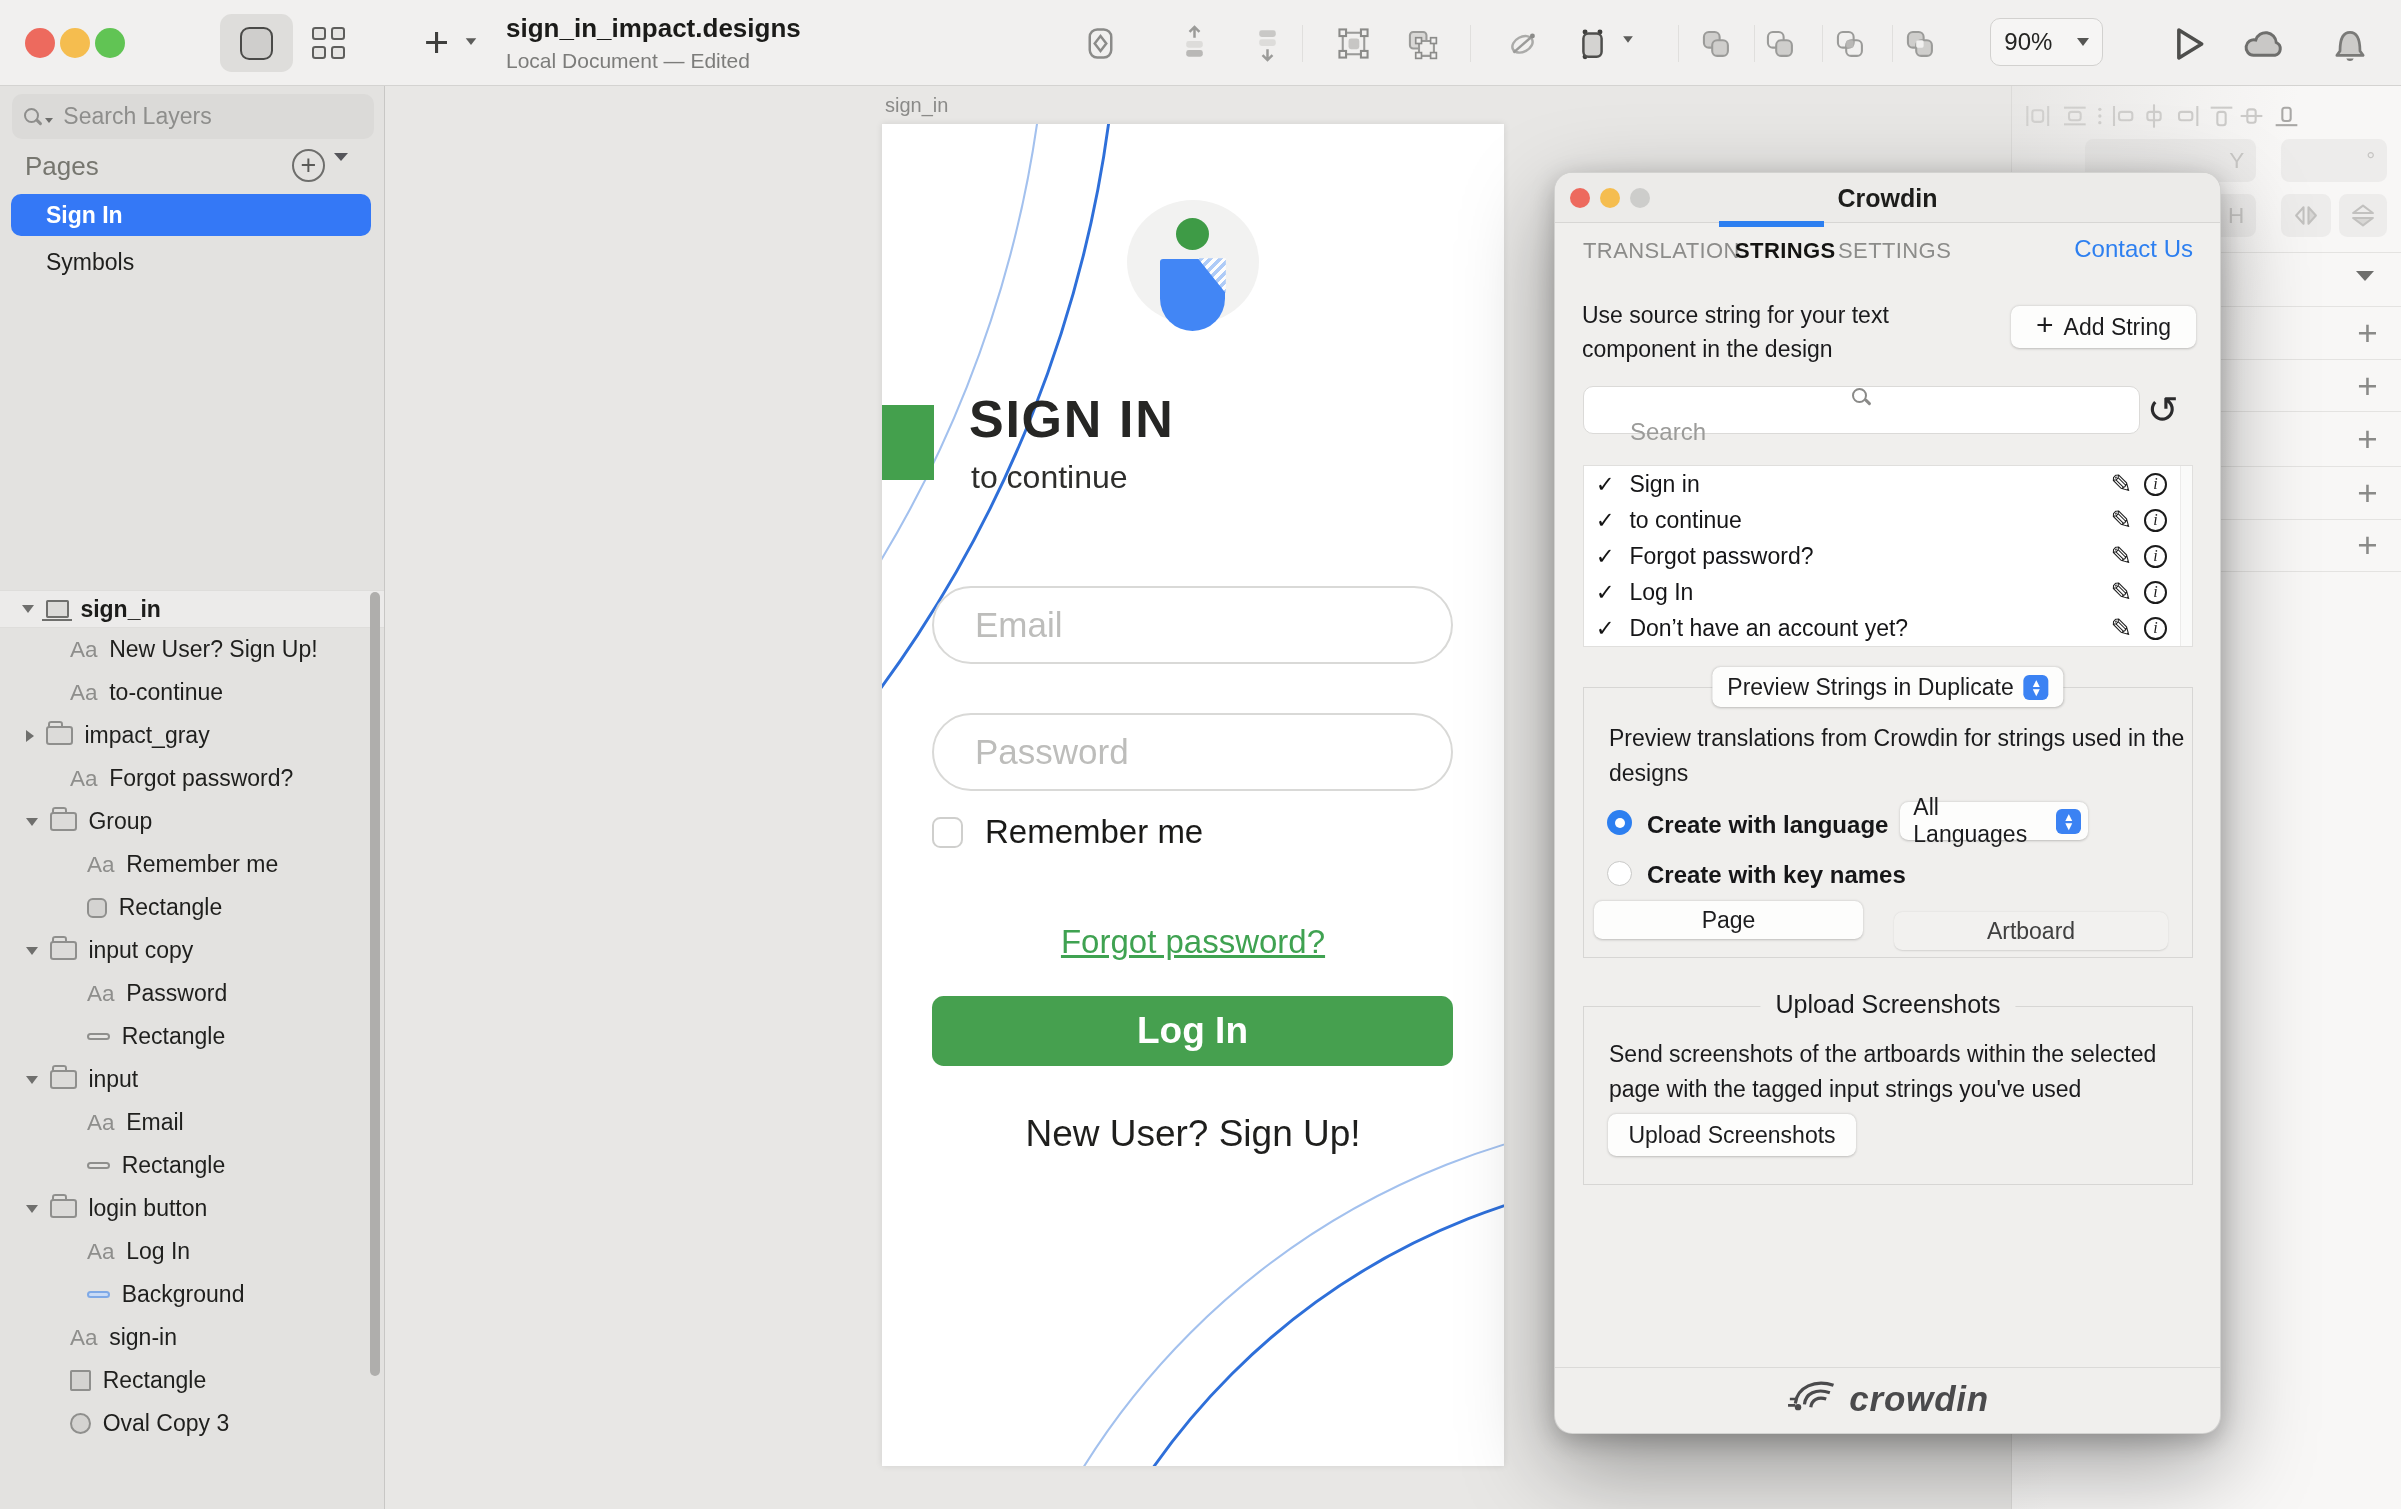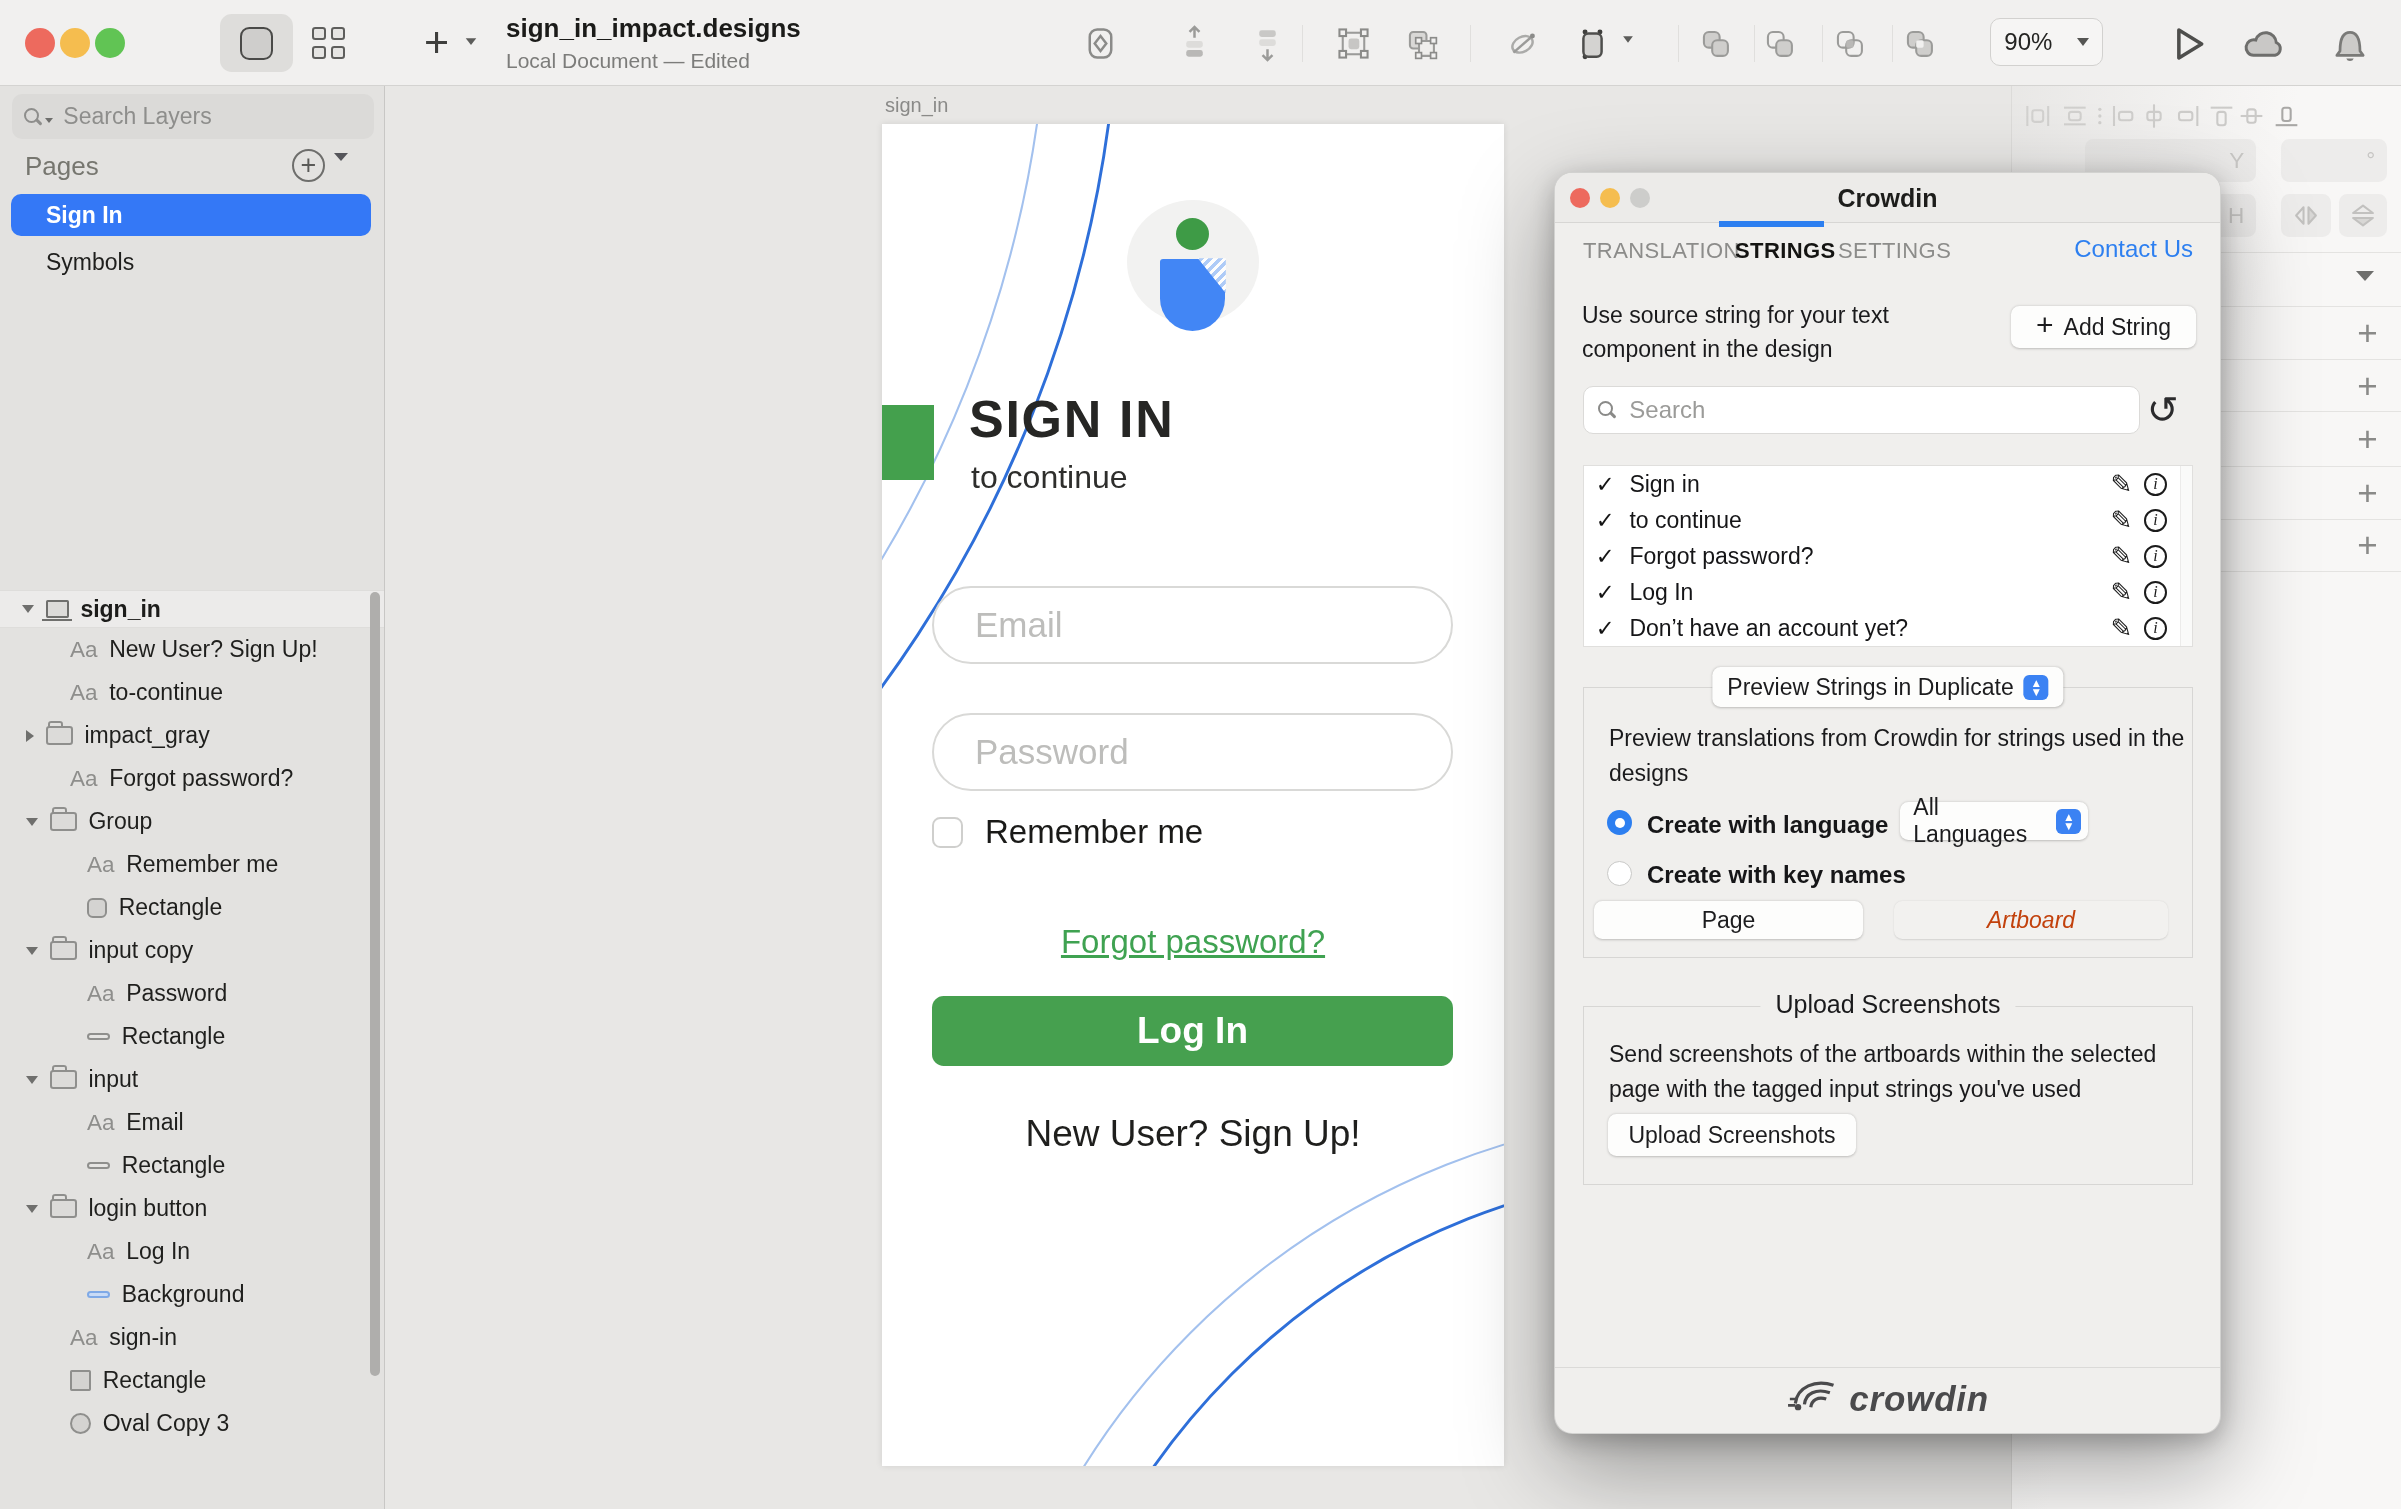--- a/index.html
+++ b/index.html
@@ -97,21 +97,21 @@
   #cw-titlebar .t{position:absolute;left:0;right:0;top:11px;text-align:center;font-size:25px;font-weight:bold;color:#1D1D1B;}
   .cwl{position:absolute;top:15px;width:20px;height:20px;border-radius:50%;}
   #cw-indicator{position:absolute;left:164px;top:48px;width:105px;height:5.8px;background:#2D7FF0;z-index:3;}
   .cw-tab{position:absolute;top:65px;font-size:22px;letter-spacing:0.4px;color:#8C8C8A;}
   .cw-tab.active{color:#141412;font-weight:bold;}
   #cw-contact{position:absolute;right:27px;top:62px;font-size:24px;color:#2D7FF0;}
   #cw-intro{position:absolute;left:27px;top:125px;width:384px;font-size:23px;line-height:34px;color:#1A1A1C;}
   .cbtn{background:#FDFDFC;border-radius:8.3px;box-shadow:0 0.8px 2.5px rgba(0,0,0,0.22);display:flex;align-items:center;justify-content:center;font-size:23px;color:#1C1C1E;}
   #cw-add{position:absolute;left:456px;top:133px;width:185px;height:42px;gap:10px;}
   #cw-add .pl{font-size:30px;font-weight:300;margin-top:-3.3px;}
-  #cw-search{position:absolute;left:28px;top:213px;width:557px;height:48px;background:#fff;border:0.8px solid #DBDAD8;border-radius:10px;display:flex;align-items:center;padding:0 13.3px;color:#8A8A88;gap:10px;}
+  #cw-search{position:absolute;left:28px;top:213px;width:557px;height:48px;background:#fff;border:0.8px solid #DBDAD8;border-radius:10px;display:flex;align-items:center;padding:0 13.3px;color:#8A8A88;gap:10px;flex-direction:column;}
   #cw-search input{border:none;outline:none;font-size:24px;color:#333;background:transparent;width:467px;font-family:inherit;}
   #cw-search input::placeholder{color:#9B9B99;}
   #cw-refresh{position:absolute;left:592px;top:215px;font-size:38px;color:#2B2B2D;transform:scaleX(-1);}
   #cw-list{position:absolute;left:28px;top:292px;width:610px;height:182px;background:#fff;border:0.8px solid #E0DFDD;}
   #cw-list .scrollstrip{position:absolute;top:0;bottom:0;right:0;width:11.7px;background:#FAFAF9;border-left:0.8px solid #ECEBEA;}
   .srow{height:36px;display:flex;align-items:center;padding:0 25px 0 11.7px;gap:11.7px;}
   .srow .chk{font-size:22.5px;color:#141414;width:22px;flex:none;}
   .srow .lbl{flex:1;font-size:23px;color:#151517;}
   .srow .pencil{font-size:26px;color:#1B1B1B;flex:none;}
   .info-badge{width:23px;height:23px;border:2.1px solid #1B1B1B;border-radius:50%;font-size:16px;font-style:italic;font-family:"Liberation Serif",serif;display:flex;align-items:center;justify-content:center;color:#1B1B1B;flex:none;}
@@ -124,21 +124,21 @@
   .stepper::after{content:"▼";}
   .fs-desc{position:absolute;left:25px;font-size:23px;line-height:35px;color:#1A1A1C;width:577px;}
   .radio{position:absolute;width:25px;height:25px;border-radius:50%;}
   .radio.on{background:#2D7FF0;}
   .radio.on::after{content:"";position:absolute;left:7.5px;top:7.5px;width:10px;height:10px;background:#fff;border-radius:50%;}
   .radio.off{background:#fff;border:1.7px solid #C9C9C7;}
   .radio-lbl{position:absolute;font-size:24px;font-weight:bold;color:#161618;}
   #cw-lang{position:absolute;left:316px;top:114px;width:188px;height:38px;justify-content:space-between;padding:0 6.7px 0 13.3px;}
   #cw-lang .lt{font-size:23px;}
   #btn-page{position:absolute;left:10px;top:213px;width:269px;height:38px;}
-  #btn-artboard{position:absolute;left:310px;top:213px;width:274px;height:38px;background:#F2F1EF;color:#c2410c;box-shadow:0 0.8px 1.7px rgba(0,0,0,0.12);font-style:italic;}
+  #btn-artboard{position:absolute;left:310px;top:224px;width:274px;height:38px;background:#F2F1EF;color:#404040;box-shadow:0 0.8px 1.7px rgba(0,0,0,0.12);}
   #fs-upload .legend2{position:absolute;left:50%;transform:translateX(-50%);top:-17.5px;background:#F0EFED;padding:0 15px;font-size:25px;color:#1A1A1C;white-space:nowrap;}
   #btn-upload{position:absolute;left:24px;top:107px;width:248px;height:42px;}
   #cw-footdiv{position:absolute;left:0;right:0;top:1194px;height:0.8px;background:#DBDAD8;}
   #cw-brand{position:absolute;left:0;right:0;top:1206px;display:flex;align-items:center;justify-content:center;gap:8.3px;color:#4A4A4C;}
   #cw-brand .word{font-size:35px;font-weight:bold;font-style:italic;letter-spacing:0.8px;}
 </style>
 </head>
 <body>
 
 <div id="toolbar">

